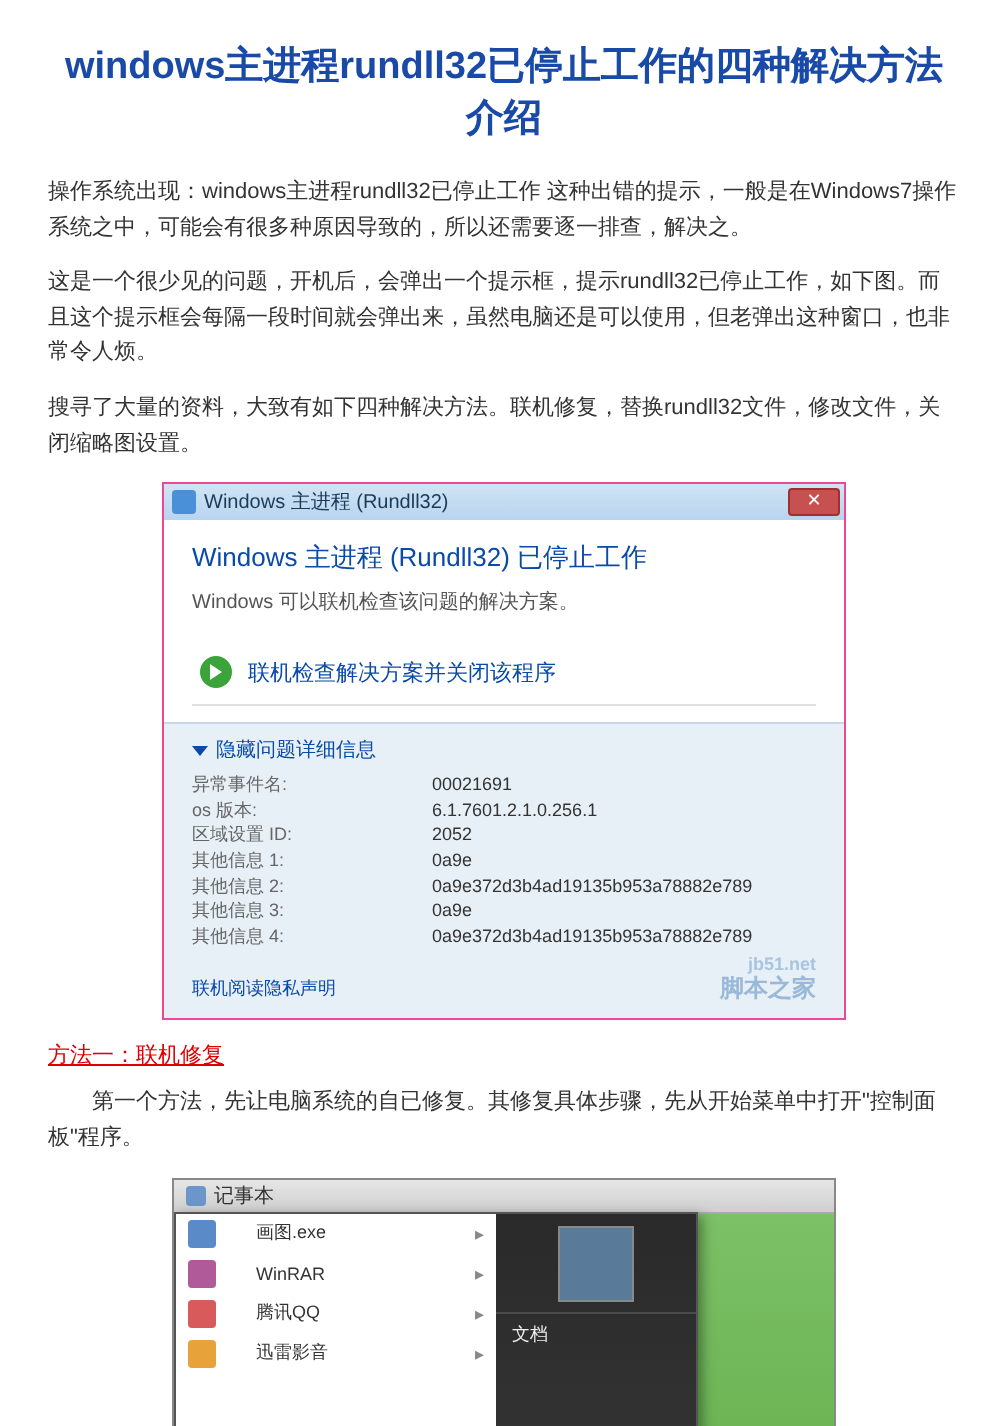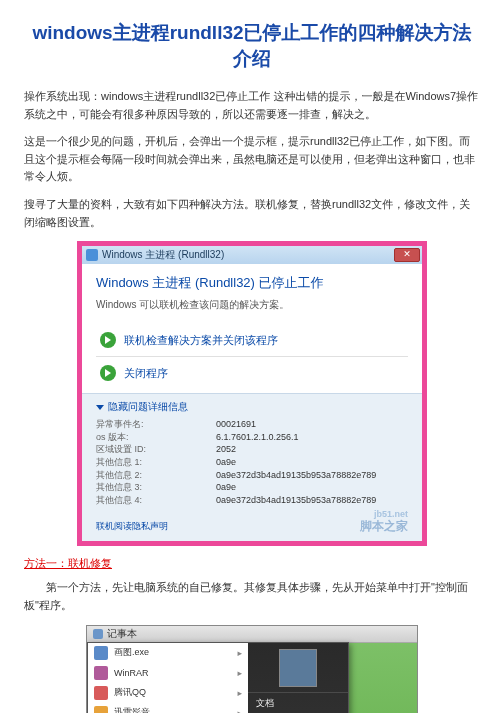--- a/index.html
+++ b/index.html
@@ -35,21 +35,21 @@
   }
   .screenshot-wrap {
     display: flex;
     justify-content: center;
     margin: 6px 0 10px 0;
   }
 
   
   .shot1 {
     width: 340px;
-    border: 5px solid #ec4899;
+    border: 1px solid #ec4899;
     font-size: 10px;
     background: #1d4ed8;
   }
   .shot1-titlebar {
     height: 18px;
     background: linear-gradient(#d0e4f5,#b8d4ee);
     display: flex;
     align-items: center;
     padding: 0 4px;
     font-size: 10px;
@@ -201,21 +201,21 @@
     background: #fff;
     display: flex;
     flex-direction: column;
   }
   .shot2-left .item {
     display: flex;
     align-items: center;
     padding: 3px 6px;
     font-size: 9px;
     color: #333;
-    gap: 6px;
+    gap: 20px;
   }
   .shot2-left .item .icon {
     width: 14px; height: 14px;
     border-radius: 2px;
     flex-shrink: 0;
   }
   .shot2-right {
     flex: 1;
     background: linear-gradient(#2a2a2a,#3a3a3a);
     color: #fff;
@@ -253,24 +253,20 @@
       <div class="shot1-close">✕</div>
     </div>
     <div class="shot1-body">
       <div class="shot1-main">Windows 主进程 (Rundll32) 已停止工作</div>
       <div class="shot1-sub">Windows 可以联机检查该问题的解决方案。</div>
       <div class="shot1-action">
         <span class="shot1-arrow"></span>
         <span>联机检查解决方案并关闭该程序</span>
       </div>
       <div class="shot1-divider"></div>
-      <div class="shot1-action">
-        <span class="shot1-arrow"></span>
-        <span>关闭程序</span>
-      </div>
     </div>
     <div class="shot1-details">
       <div class="shot1-details-toggle">隐藏问题详细信息</div>
       <div style="height:4px"></div>
       <div id="shot1-kv">
           <div class="shot1-kv">
             <span class="k">异常事件名:</span>
             <span class="v">00021691</span>
           </div>
           <div class="shot1-kv">

